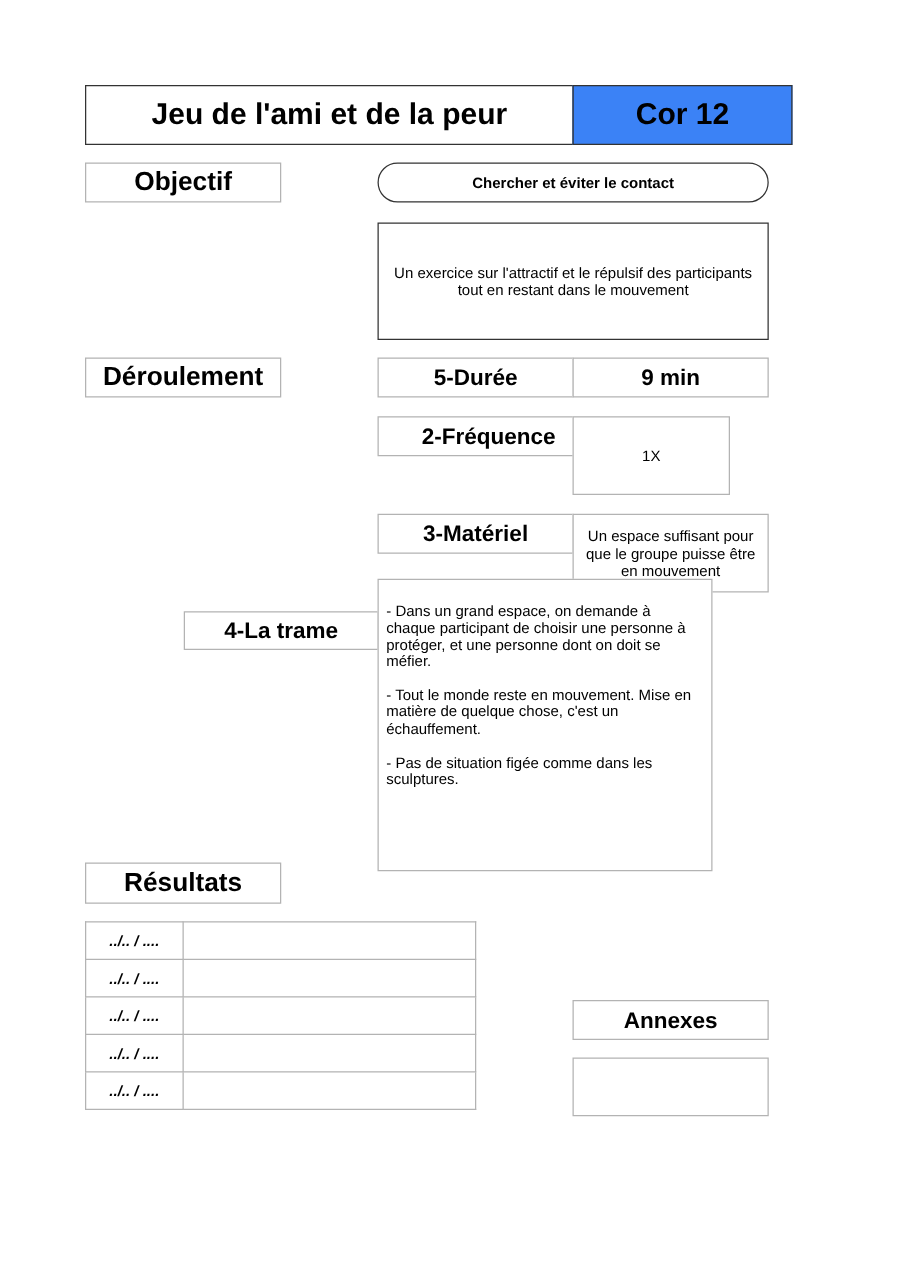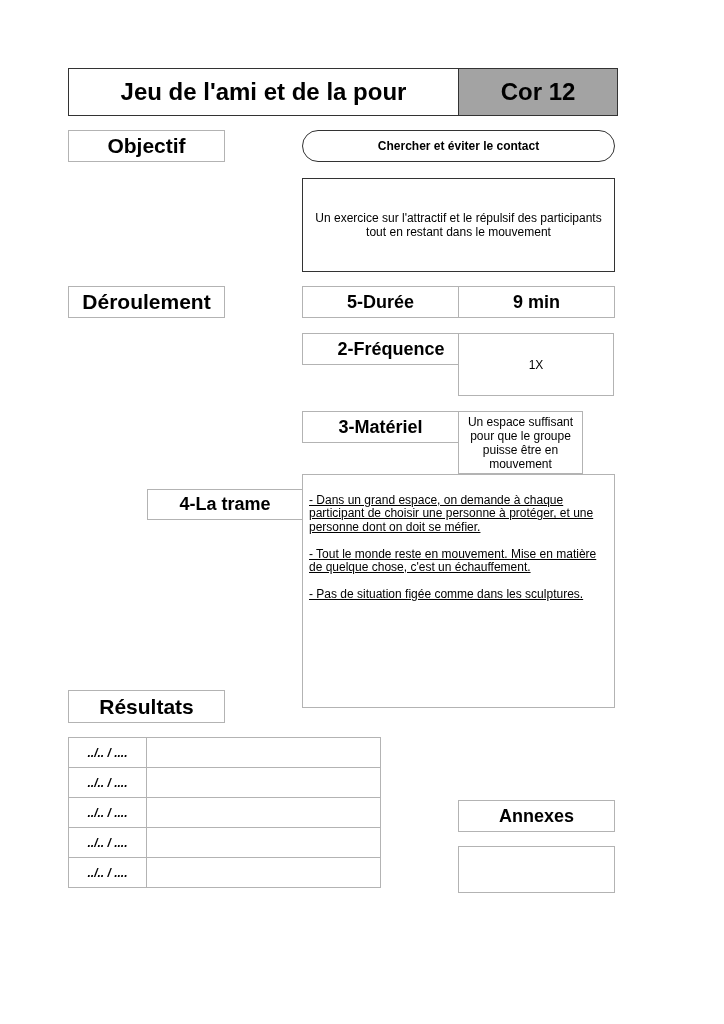--- a/index.html
+++ b/index.html
@@ -16,23 +16,23 @@
   .trame-text { font-size:12px; line-height:13.4px; padding:19px 6px 0 6px; text-align:left; }
   .trame-text p { margin:0 0 13.4px 0; }
   .tbl { position:absolute; left:68px; top:737px; width:313px; border-collapse:collapse; }
   .tbl td { border:1px solid #b3b3b3; height:29px; padding:0; }
   .tbl td.date { width:77px; text-align:center; font-size:12px; font-style:italic; font-weight:bold; }
 </style>
 </head>
 <body>
 
 <div class="box dark center h-xl" style="left:68px; top:68px; width:391px; height:48px;">
-  <span>Jeu de l'ami et de la pour</span>
+  <span>Jeu de l'ami et de la peur</span>
 </div>
-<div class="box dark center h-xl" style="left:458px; top:68px; width:160px; height:48px; background:#a3a3a3;">
+<div class="box dark center h-xl" style="left:458px; top:68px; width:176px; height:48px; background:#3b82f6;">
   <span>Cor 12</span>
 </div>
 
 <div class="box center h-l" style="left:68px; top:130px; width:157px; height:32px;align-items:center;">
   <span>Objectif</span>
 </div>
 <div class="box dark center tiny-bold" style="left:302px; top:130px; width:313px; height:32px;border-radius:16px;">
   <span>Chercher et éviter le contact</span>
 </div>
 <div class="box dark center small" style="left:302px; top:178px; width:313px; height:94px; padding:0 8px;">
@@ -46,35 +46,35 @@
 <div class="box center h-m" style="left:302px; top:286px; width:157px; height:32px;">
   <span>5-Durée</span>
 </div>
 <div class="box center h-m" style="left:458px; top:286px; width:157px; height:32px;">
   <span>9 min</span>
 </div>
 
 <div class="box center h-m" style="left:302px; top:333px; width:178px; height:32px;">
   <span>2-Fréquence</span>
 </div>
-<div class="box center small" style="left:458px; top:333px; width:156px; height:63px;">
+<div class="box center small" style="left:458px; top:333px; width:126px; height:63px;">
   <span>1X</span>
 </div>
 
 <div class="box center h-m" style="left:302px; top:411px; width:157px; height:32px;">
   <span>3-Matériel</span>
 </div>
-<div class="box center small" style="left:458px; top:411px; width:125px; height:63px; padding:15px 6px;">
+<div class="box center small" style="left:458px; top:411px; width:157px; height:63px; padding:15px 6px;">
   <span>Un espace suffisant pour que le groupe puisse être en mouvement</span>
 </div>
 
 <div class="box center h-m" style="left:147px; top:489px; width:156px; height:31px;">
   <span>4-La trame</span>
 </div>
-<div class="box trame-text" style="left:302px; top:474px; width:313px; height:234px;text-decoration:underline;">
+<div class="box trame-text" style="left:302px; top:463px; width:268px; height:234px;">
   <p>- Dans un grand espace, on demande à chaque participant de choisir une personne à protéger, et une personne dont on doit se méfier.</p>
   <p>- Tout le monde reste en mouvement. Mise en matière de quelque chose, c'est un échauffement.</p>
   <p>- Pas de situation figée comme dans les sculptures.</p>
 </div>
 
 <div class="box center h-l" style="left:68px; top:690px; width:157px; height:33px;">
   <span>Résultats</span>
 </div>
 
 <table class="tbl">

